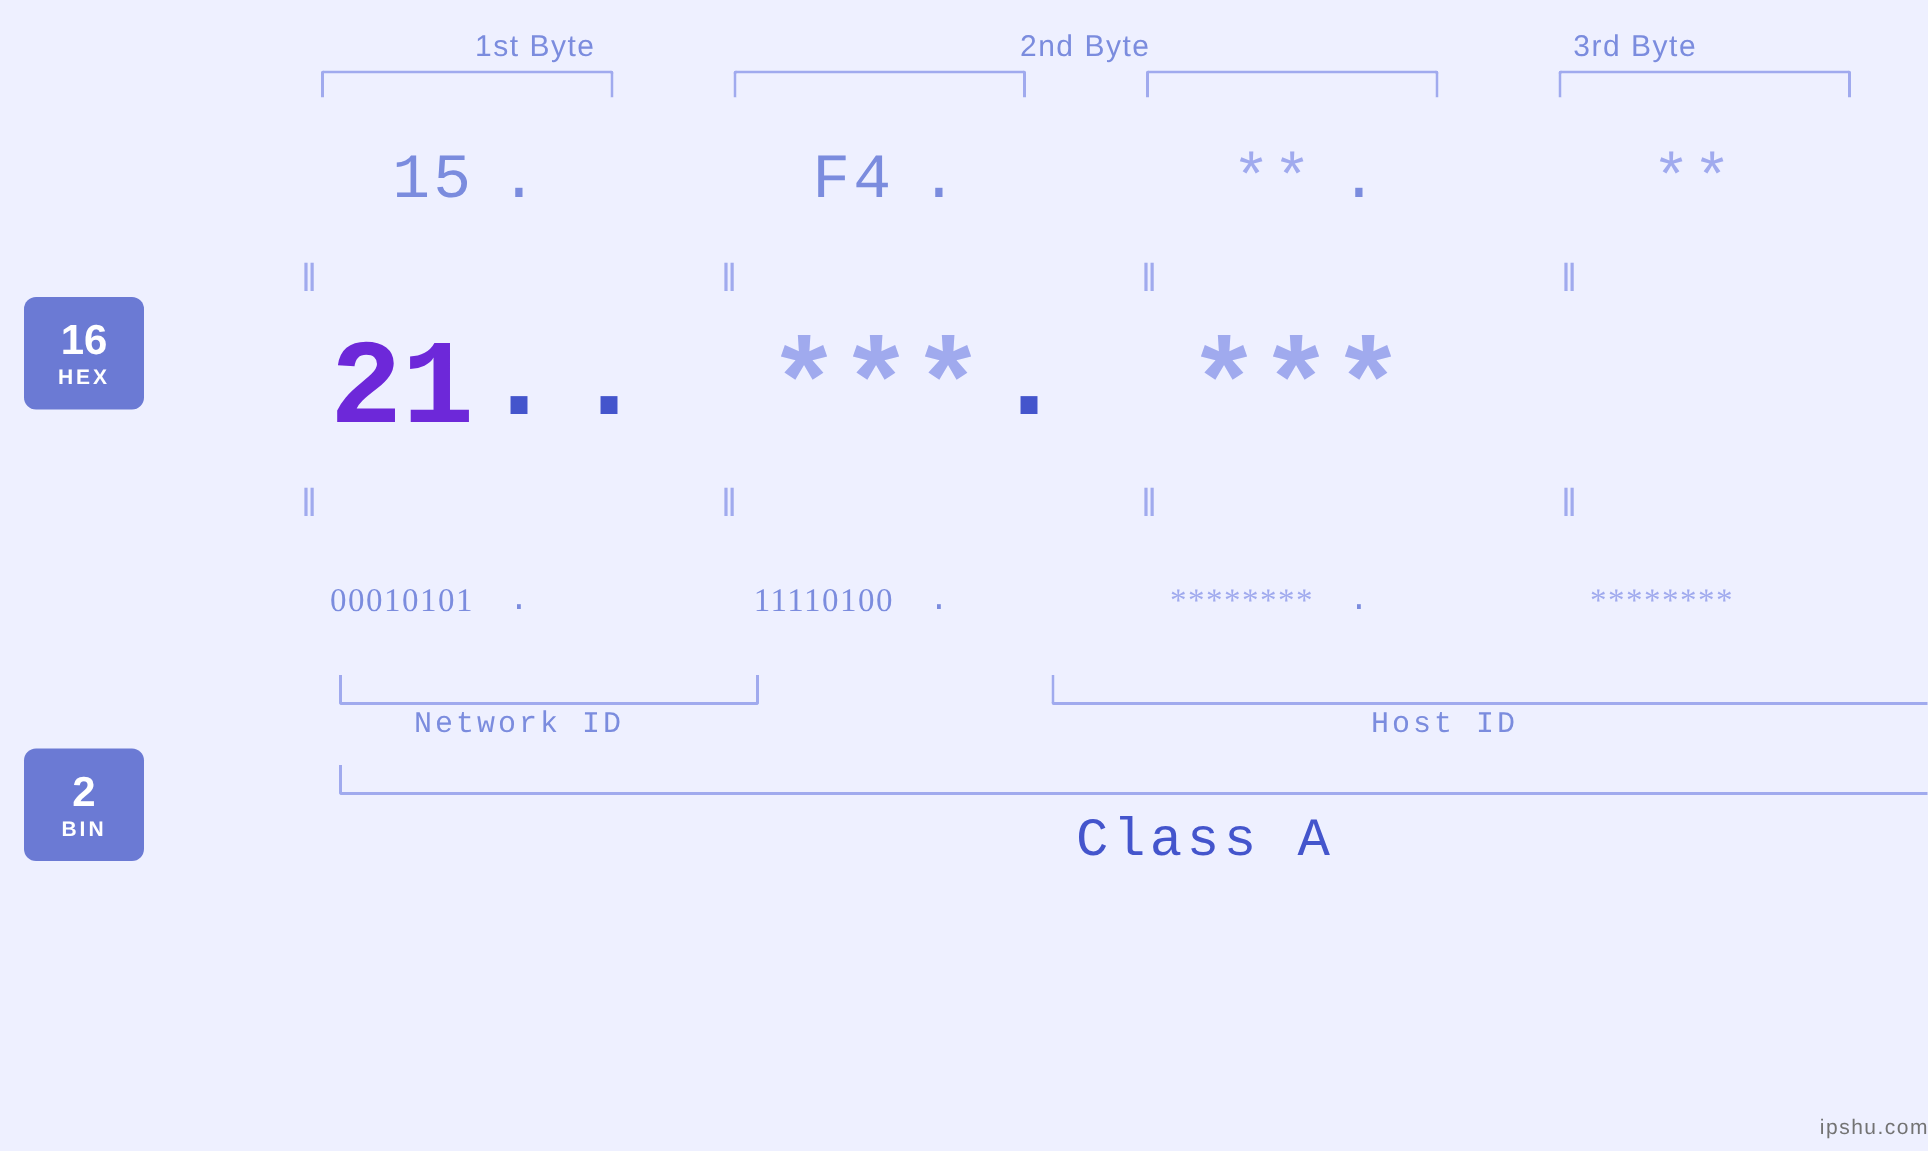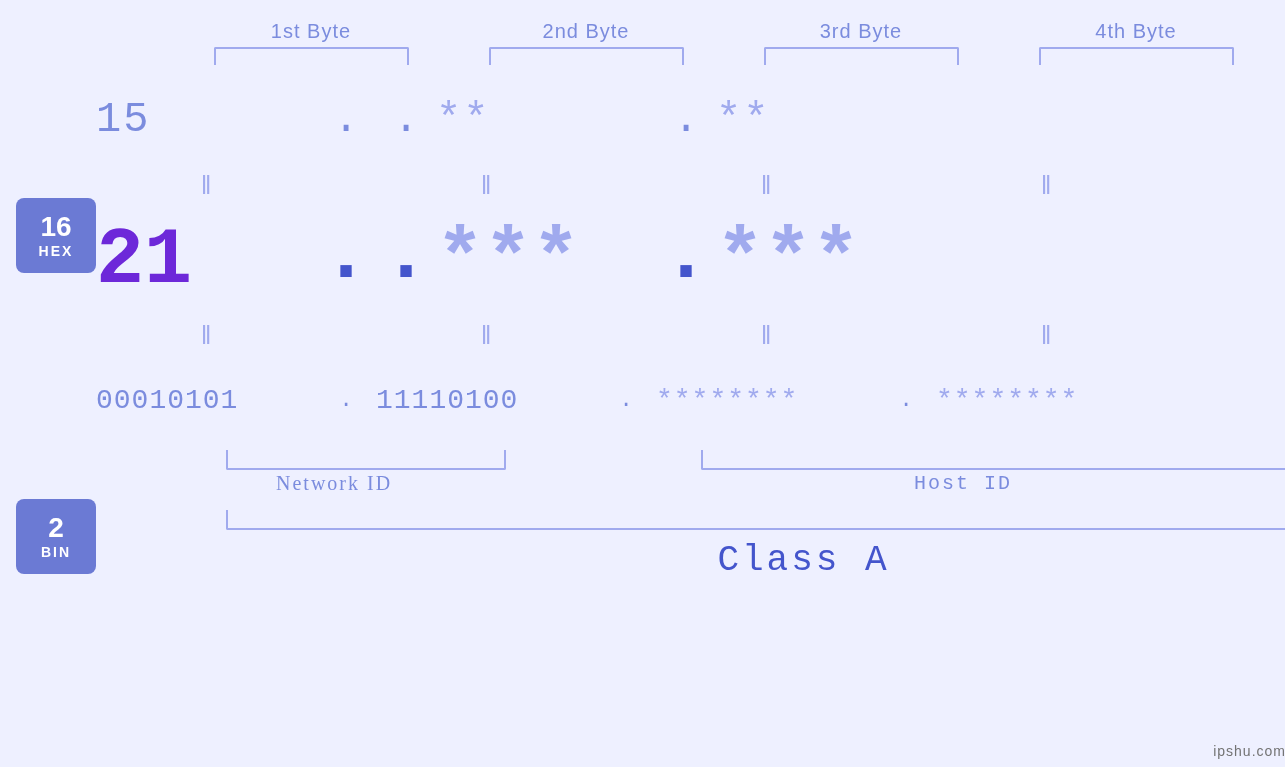--- a/index.html
+++ b/index.html
@@ -140,21 +140,21 @@
       align-items: center;
       justify-content: flex-start;
     }
 
     
     .byte-cell {
       width: 220px;
       text-align: center;
       display: flex;
       align-items: center;
-      justify-content: flex-start;
+      justify-content: flex-end;
     }
 
     .dot-cell {
       width: 60px;
       text-align: center;
       display: flex;
       align-items: center;
       justify-content: center;
       color: #7b8cde;
     }
@@ -184,22 +184,22 @@
       font-size: 80px;
       color: #4455cc;
       font-weight: bold;
       line-height: 1;
       padding-bottom: 8px;
     }
 
     
     .bin-value {
       color: #7b8cde;
-      font-size: 28px;
-      font-family: Liberation Mono, monospace;
+      font-size: 22px;
+      font-family: Liberation Serif, serif;
       letter-spacing: 1px;
     }
 
     .bin-dot {
       font-size: 22px;
       color: #7b8cde;
     }
 
     
     .equals-sign {
@@ -243,21 +243,21 @@
       border-top: none;
       border-radius: 0 0 2px 2px;
     }
 
     .network-id-label {
       position: absolute;
       left: 50px;
       top: 22px;
       color: #7b8cde;
       font-size: 20px;
-      font-family: Liberation Serif, serif;
+      font-family: Liberation Mono, monospace;
       letter-spacing: 2px;
     }
 
     .host-id-label {
       position: absolute;
       left: 688px;
       top: 22px;
       color: #7b8cde;
       font-size: 20px;
       font-family: 'Courier New', Courier, monospace;
@@ -314,21 +314,20 @@
   </style>
 </head>
 <body>
 
 <div class="container">
 
   <div class="byte-headers">
     <div class="byte-header">1st Byte</div>
     <div class="byte-header">2nd Byte</div>
     <div class="byte-header">3rd Byte</div>
-    <div class="byte-header">4th Byte</div>
   </div>
 
   <div class="bracket-row">
     <div class="bracket"></div>
     <div class="bracket"></div>
     <div class="bracket"></div>
     <div class="bracket"></div>
   </div>
 
   <div class="main-grid">
@@ -346,20 +345,23 @@
 
     <div class="values-area">
 
       <div class="value-row hex-row">
         <div class="byte-cell">
           <span class="hex-value">15</span>
         </div>
         <div class="dot-cell">
           <span class="hex-dot">.</span>
         </div>
+        <div class="byte-cell">
+          <span class="hex-value">F4</span>
+        </div>
         <div class="dot-cell">
           <span class="hex-dot">.</span>
         </div>
         <div class="byte-cell">
           <span class="hex-value masked">**</span>
         </div>
         <div class="dot-cell">
           <span class="hex-dot">.</span>
         </div>
         <div class="byte-cell">

